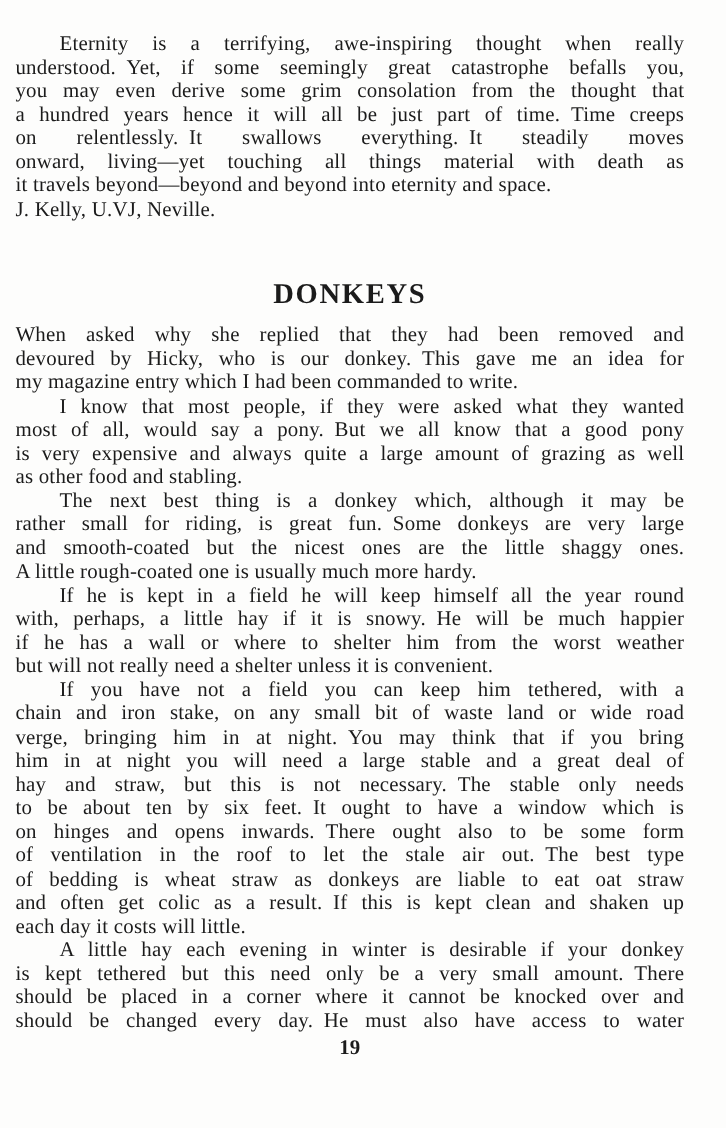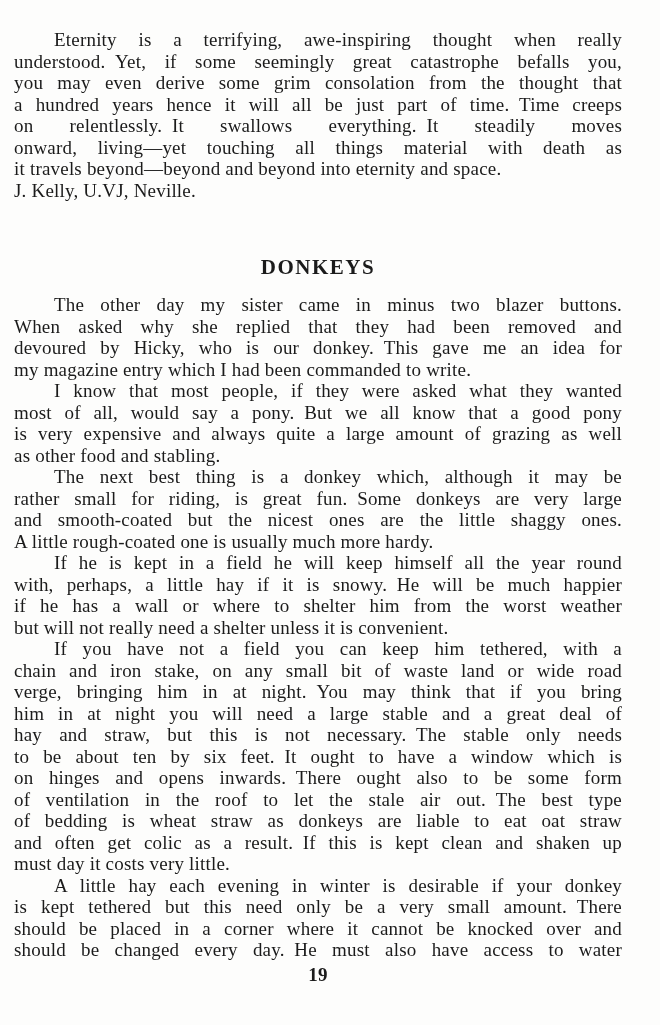--- a/index.html
+++ b/index.html
@@ -34,21 +34,21 @@
   }
   .tline.end {
     text-align-last: left;
   }
   .signature {
     padding-right: 2px;
   }
   .title {
     font-weight: bold;
     text-align: center;
-    font-size: 21px;
+    font-size: 26px;
     line-height: 24px;
     letter-spacing: 1.5px;
     margin: 54px 0 15px 0;
   }
   .pageno {
     text-align: center;
     font-weight: bold;
     margin-top: 3px;
   }
 </style>
@@ -62,21 +62,20 @@
       <div class="tline">you may even derive some grim consolation from the thought that</div>
       <div class="tline">a hundred years hence it will all be just part of time. Time creeps</div>
       <div class="tline">on relentlessly. It swallows everything. It steadily moves</div>
       <div class="tline">onward, living—yet touching all things material with death as</div>
       <div class="tline end">it travels beyond—beyond and beyond into eternity and space.</div>
     </div>
   <div class="signature">J. Kelly, U.VJ, Neville.</div>
   <div class="title">DONKEYS</div>
   <div id="article-body">
       <div>
-        <div class="tline first">The other day my sister came in minus two blazer buttons.</div>
         <div class="tline">When asked why she replied that they had been removed and</div>
         <div class="tline">devoured by Hicky, who is our donkey. This gave me an idea for</div>
         <div class="tline end">my magazine entry which I had been commanded to write.</div>
       </div>
       <div>
         <div class="tline first">I know that most people, if they were asked what they wanted</div>
         <div class="tline">most of all, would say a pony. But we all know that a good pony</div>
         <div class="tline">is very expensive and always quite a large amount of grazing as well</div>
         <div class="tline end">as other food and stabling.</div>
       </div>
@@ -96,21 +95,21 @@
         <div class="tline first">If you have not a field you can keep him tethered, with a</div>
         <div class="tline">chain and iron stake, on any small bit of waste land or wide road</div>
         <div class="tline">verge, bringing him in at night. You may think that if you bring</div>
         <div class="tline">him in at night you will need a large stable and a great deal of</div>
         <div class="tline">hay and straw, but this is not necessary. The stable only needs</div>
         <div class="tline">to be about ten by six feet. It ought to have a window which is</div>
         <div class="tline">on hinges and opens inwards. There ought also to be some form</div>
         <div class="tline">of ventilation in the roof to let the stale air out. The best type</div>
         <div class="tline">of bedding is wheat straw as donkeys are liable to eat oat straw</div>
         <div class="tline">and often get colic as a result. If this is kept clean and shaken up</div>
-        <div class="tline end">must day it costs very little.</div>
+        <div class="tline end">each day it costs will little.</div>
       </div>
       <div>
         <div class="tline first">A little hay each evening in winter is desirable if your donkey</div>
         <div class="tline">is kept tethered but this need only be a very small amount. There</div>
         <div class="tline">should be placed in a corner where it cannot be knocked over and</div>
         <div class="tline">should be changed every day. He must also have access to water</div>
       </div>
     </div>
   <div class="pageno">19</div>
 </div>

